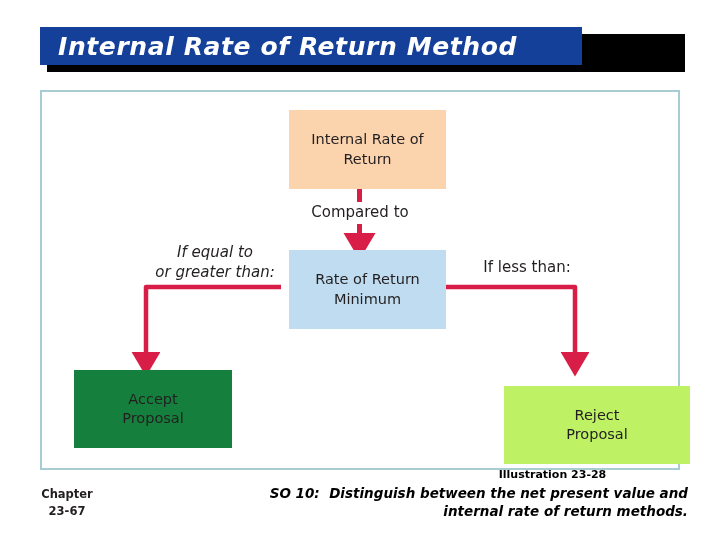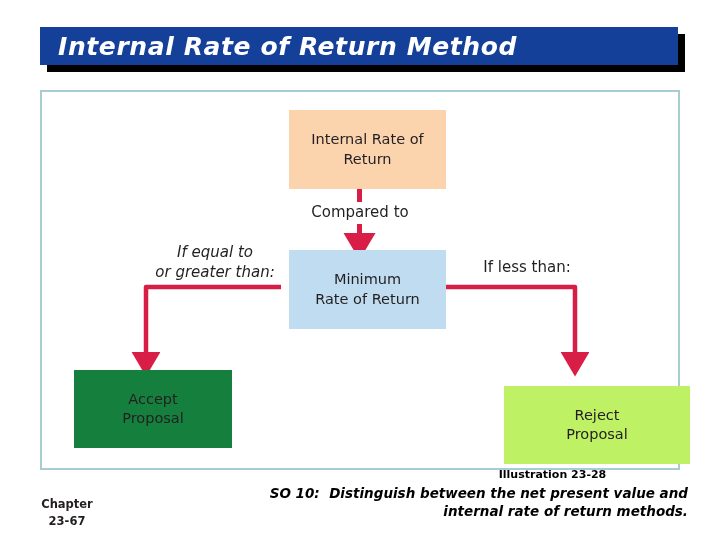--- a/index.html
+++ b/index.html
@@ -21,21 +21,21 @@
     left: 47px;
     top: 34px;
     width: 638px;
     height: 38px;
     background: #000000;
   }
   #title-bar {
     position: absolute;
     left: 40px;
     top: 27px;
-    width: 638px;
+    width: 542px;
     height: 38px;
     background: #14409A;
     display: flex;
     align-items: center;
   }
   #title-text {
     color: #ffffff;
     font-family: "DejaVu Sans", sans-serif;
     font-weight: bold;
     font-style: italic;
@@ -130,21 +130,21 @@
     font-weight: bold;
     font-style: italic;
     font-size: 13.5px;
     line-height: 1.35;
     color: #000000;
   }
   #so-text .so-label { white-space: nowrap; }
   #chapter-block {
     position: absolute;
     left: 22px;
-    top: 496px;
+    top: 486px;
     width: 90px;
     text-align: center;
     font-family: "DejaVu Sans", sans-serif;
     font-weight: bold;
     font-size: 11.5px;
     line-height: 1.45;
     color: #231f20;
   }
 </style>
 </head>
@@ -175,22 +175,22 @@
 
 <div class="node node-irr">
   <div>
     <div>Internal Rate of</div>
     <div>Return</div>
   </div>
 </div>
 
 <div class="node node-min">
   <div>
+    <div>Rate of Return</div>
     <div>Minimum</div>
-    <div>Rate of Return</div>
   </div>
 </div>
 
 <div class="node node-accept">
   <div>
     <div>Accept</div>
     <div>Proposal</div>
   </div>
 </div>
 

